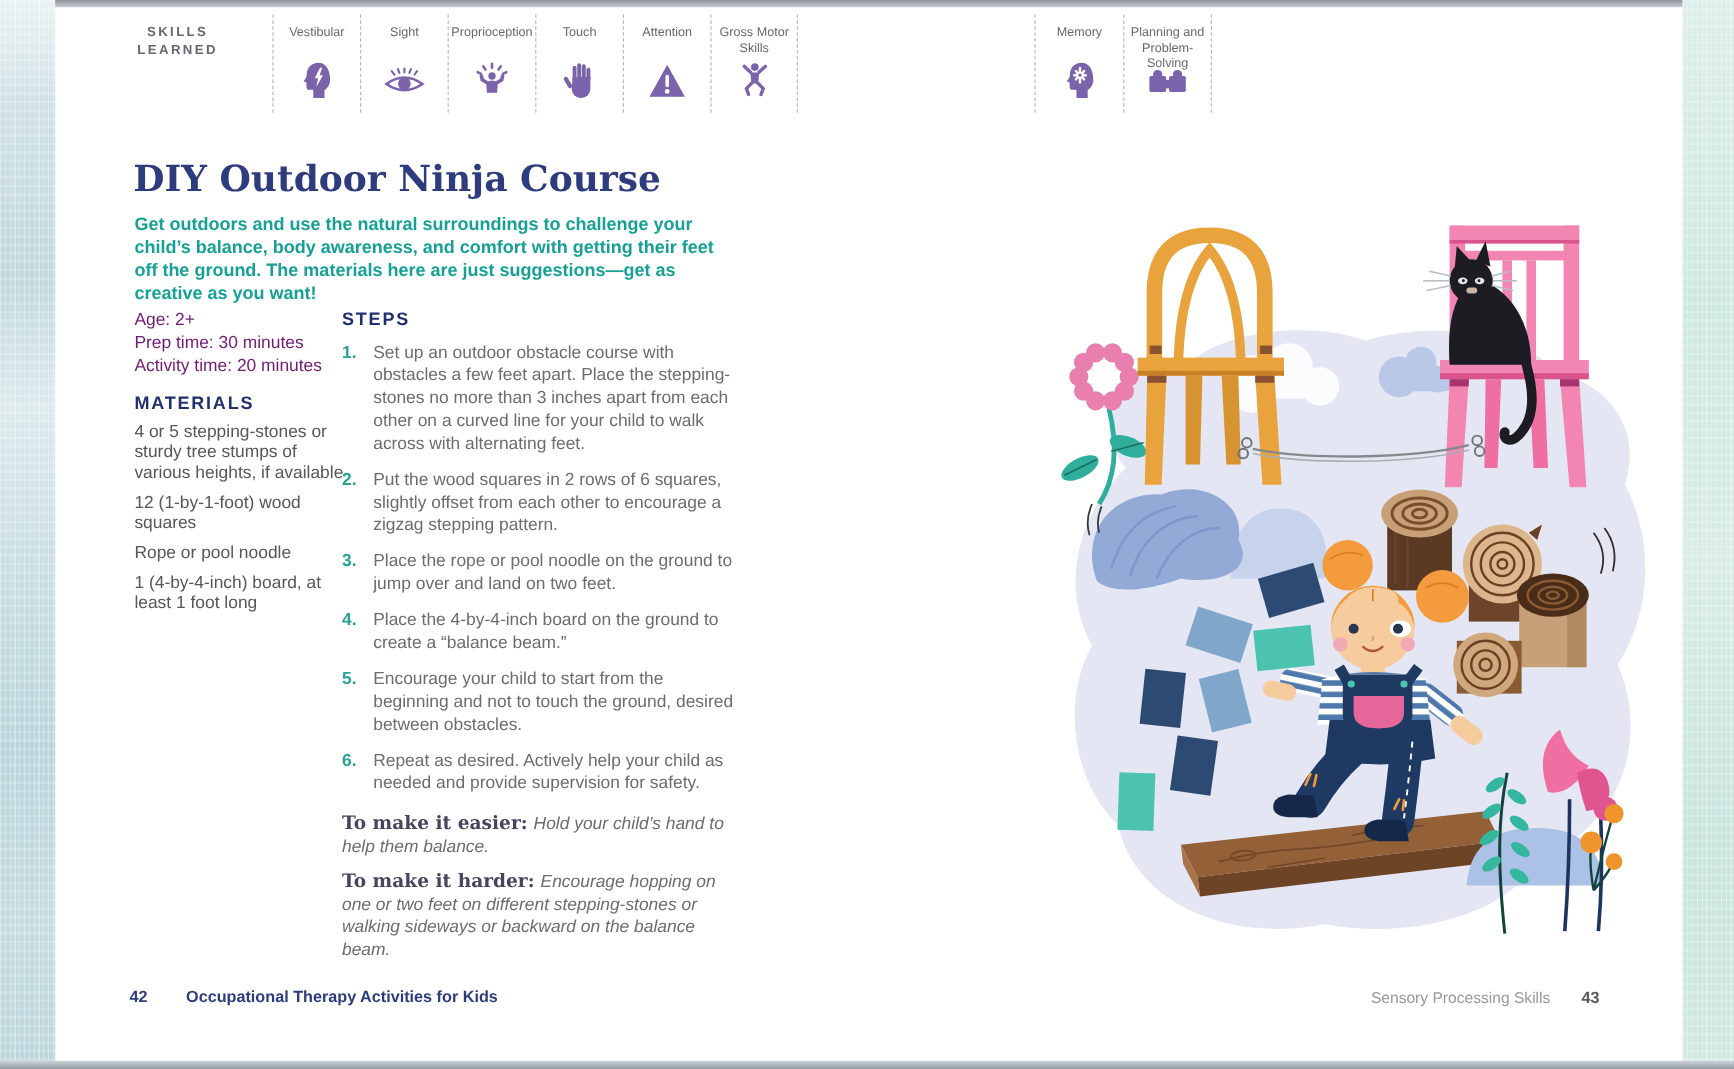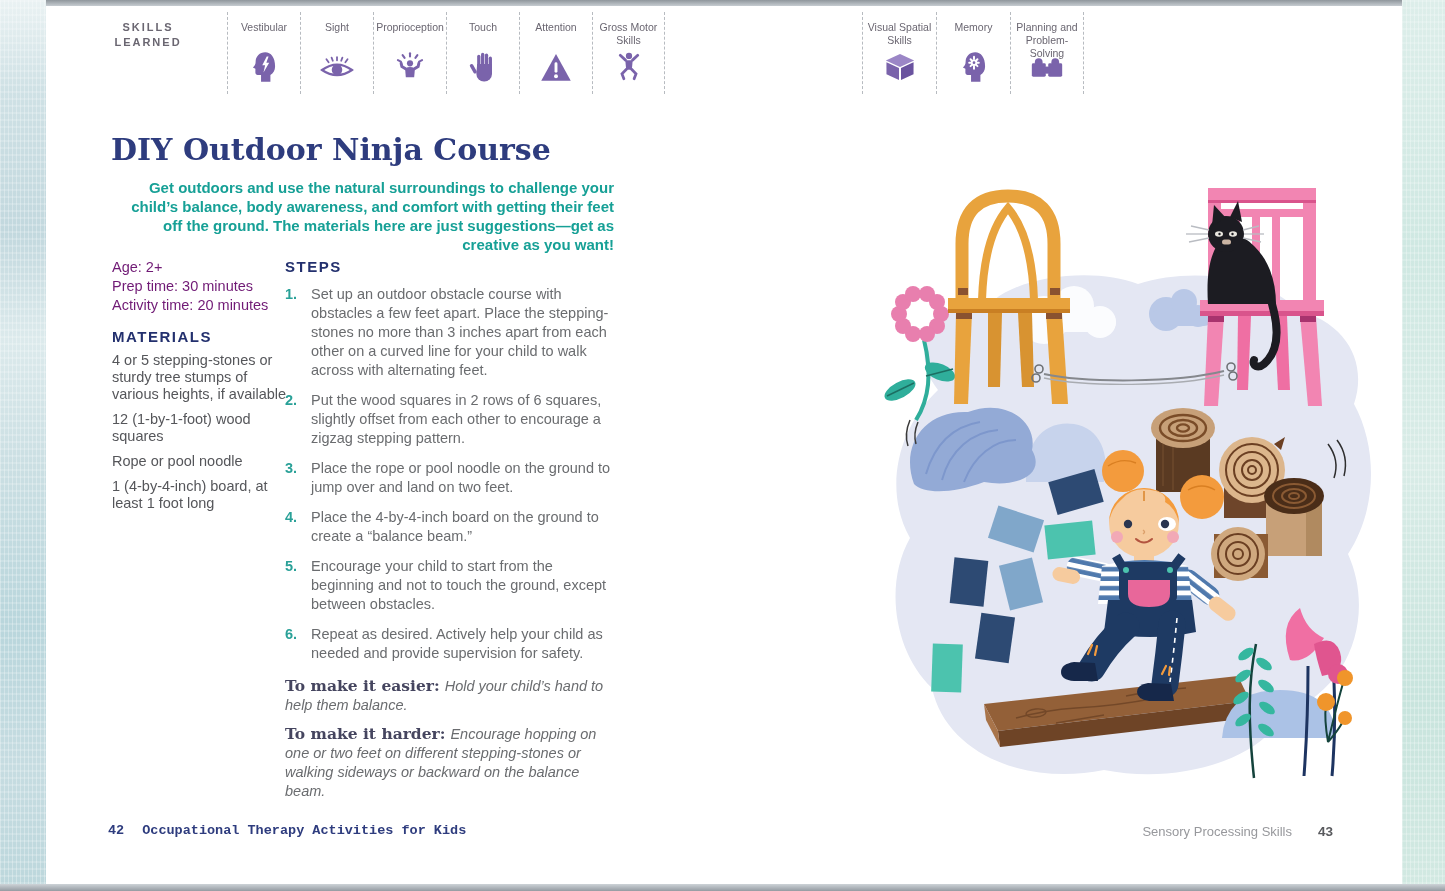--- a/index.html
+++ b/index.html
@@ -29,37 +29,37 @@
   .skill:last-child{border-right:1px dashed #b7bbc0}
   #skills-right .skill{width:74px}
   .skill .lbl{font-size:10.5px;color:#6a6671;text-align:center;line-height:13px;height:27px;
     display:flex;align-items:flex-start;justify-content:center;}
   .skill .ico{height:38px;display:flex;align-items:center;justify-content:center;}
 
   
   .title{position:absolute;left:111px;top:112px;font-family:"DejaVu Serif",serif;font-weight:bold;
     font-size:30px;color:#2e3c7e;}
   .intro{position:absolute;left:112px;top:163px;width:502px;font-size:15px;line-height:19px;
-    color:#16a096;font-weight:bold;text-align:right;}
+    color:#16a096;font-weight:bold;}
   .meta{position:absolute;left:112px;top:258px;font-size:14.5px;line-height:19px;color:#701a75;}
   .h-small{font-weight:bold;font-size:15px;letter-spacing:1.5px;color:#23306e;}
   .materials-h{position:absolute;left:112px;top:328px;}
   .materials{position:absolute;left:112px;top:352px;width:180px;font-size:14.5px;line-height:17px;color:#55565a;}
   .materials p{margin:0 0 8px}
   .steps-h{position:absolute;left:285px;top:258px;}
   .steps{position:absolute;left:285px;top:285px;width:326px;}
   .step{display:flex;margin-bottom:11px;font-size:14.5px;line-height:19px;color:#6a6c6f;}
   .step .num{width:26px;flex:none;font-weight:bold;color:#2aa198;}
   .tip{position:absolute;left:285px;width:324px;font-size:14.5px;line-height:19px;color:#6a6c6f;font-style:italic;}
   .tip .tl{font-style:normal;font-family:"DejaVu Serif",serif;font-weight:bold;color:#45455f;
     font-size:15.5px;margin-right:5px;text-align:right;}
   #tip-easier{top:661px}
   #tip-harder{top:709px}
-  .footer-left{position:absolute;left:108px;top:823px;font-family:Liberation Mono, monospace;font-weight:bold;
-    font-size:13.5px;color:#2e3c7e;display:flex;gap:18px;}
+  .footer-left{position:absolute;left:108px;top:823px;font-family:Liberation Sans, sans-serif;font-weight:bold;
+    font-size:13.5px;color:#2e3c7e;display:flex;gap:32px;}
   .footer-right{position:absolute;right:112px;top:824px;font-size:13px;color:#97989c;display:flex;
     gap:26px;align-items:center;}
   .footer-right .pn{color:#595a5e;font-weight:bold;font-size:13.5px;}
 
   .illustration{position:absolute;left:876px;top:182px;width:500px;height:608px;}
 </style>
 </head>
 <body>
 
 <div id="spread">
@@ -153,30 +153,20 @@
               <path d="M9.8 15.5 6 19.4l1.6 4.2"></path>
               <path d="M14.2 15.5l3.8 3.9-1.6 4.2"></path>
             </g>
             <path d="M8.8 7.8h6.4l-.8 8h-4.8z" fill="#7a63ab"></path>
           </svg>
       </div>
     </div>
   </div>
 
   <div class="skill-group" id="skills-right">
-    <div class="skill">
-      <div class="lbl">Visual Spatial Skills</div>
-      <div class="ico">
-        <svg width="32" height="30" viewBox="0 0 26 24">
-            <path d="M13 1.5 24.5 6.8 13 12 1.5 6.8z" fill="#9b86c6"></path>
-            <path d="M2 8.2 12.2 12.9V22.5L2 17.8z" fill="#7a63ab"></path>
-            <path d="M24 8.2 13.8 12.9V22.5L24 17.8z" fill="#6a539f"></path>
-          </svg>
-      </div>
-    </div>
     <div class="skill">
       <div class="lbl">Memory</div>
       <div class="ico">
         <svg width="30" height="32" viewBox="0 0 24 26">
             <path d="M13 1C8.5 1 5.2 4.4 5.2 8.7c0 2.2-.8 3.3-2.2 4.8l2 1v3.1c0 1 .8 1.8 1.8 1.8h2.8V25h7.6v-5.4c2.4-1.4 3.8-4 3.8-7C21 5 17.6 1 13 1z" fill="#7a63ab"></path>
             <g stroke="#fff" stroke-width="1.6" stroke-linecap="round">
               <path d="M12 4.6v2"></path>
               <path d="M12 12.4v2"></path>
               <path d="M8.1 9.5h2"></path>
               <path d="M13.9 9.5h2"></path>
@@ -236,21 +226,21 @@
     <div class="step">
         <span class="num">3.</span>
         <span>Place the rope or pool noodle on the ground to jump over and land on two feet.</span>
       </div>
     <div class="step">
         <span class="num">4.</span>
         <span>Place the 4-by-4-inch board on the ground to create a “balance beam.”</span>
       </div>
     <div class="step">
         <span class="num">5.</span>
-        <span>Encourage your child to start from the beginning and not to touch the ground, except between obstacles.</span>
+        <span>Encourage your child to start from the beginning and not to touch the ground, desired between obstacles.</span>
       </div>
     <div class="step">
         <span class="num">6.</span>
         <span>Repeat as desired. Actively help your child as needed and provide supervision for safety.</span>
       </div>
   </div>
 
   <p class="tip" id="tip-easier"><span class="tl">To make it easier:</span><span>Hold your child’s hand to help them balance.</span></p>
   <p class="tip" id="tip-harder"><span class="tl">To make it harder:</span><span>Encourage hopping on one or two feet on different stepping-stones or walking sideways or backward on the balance beam.</span></p>
 

